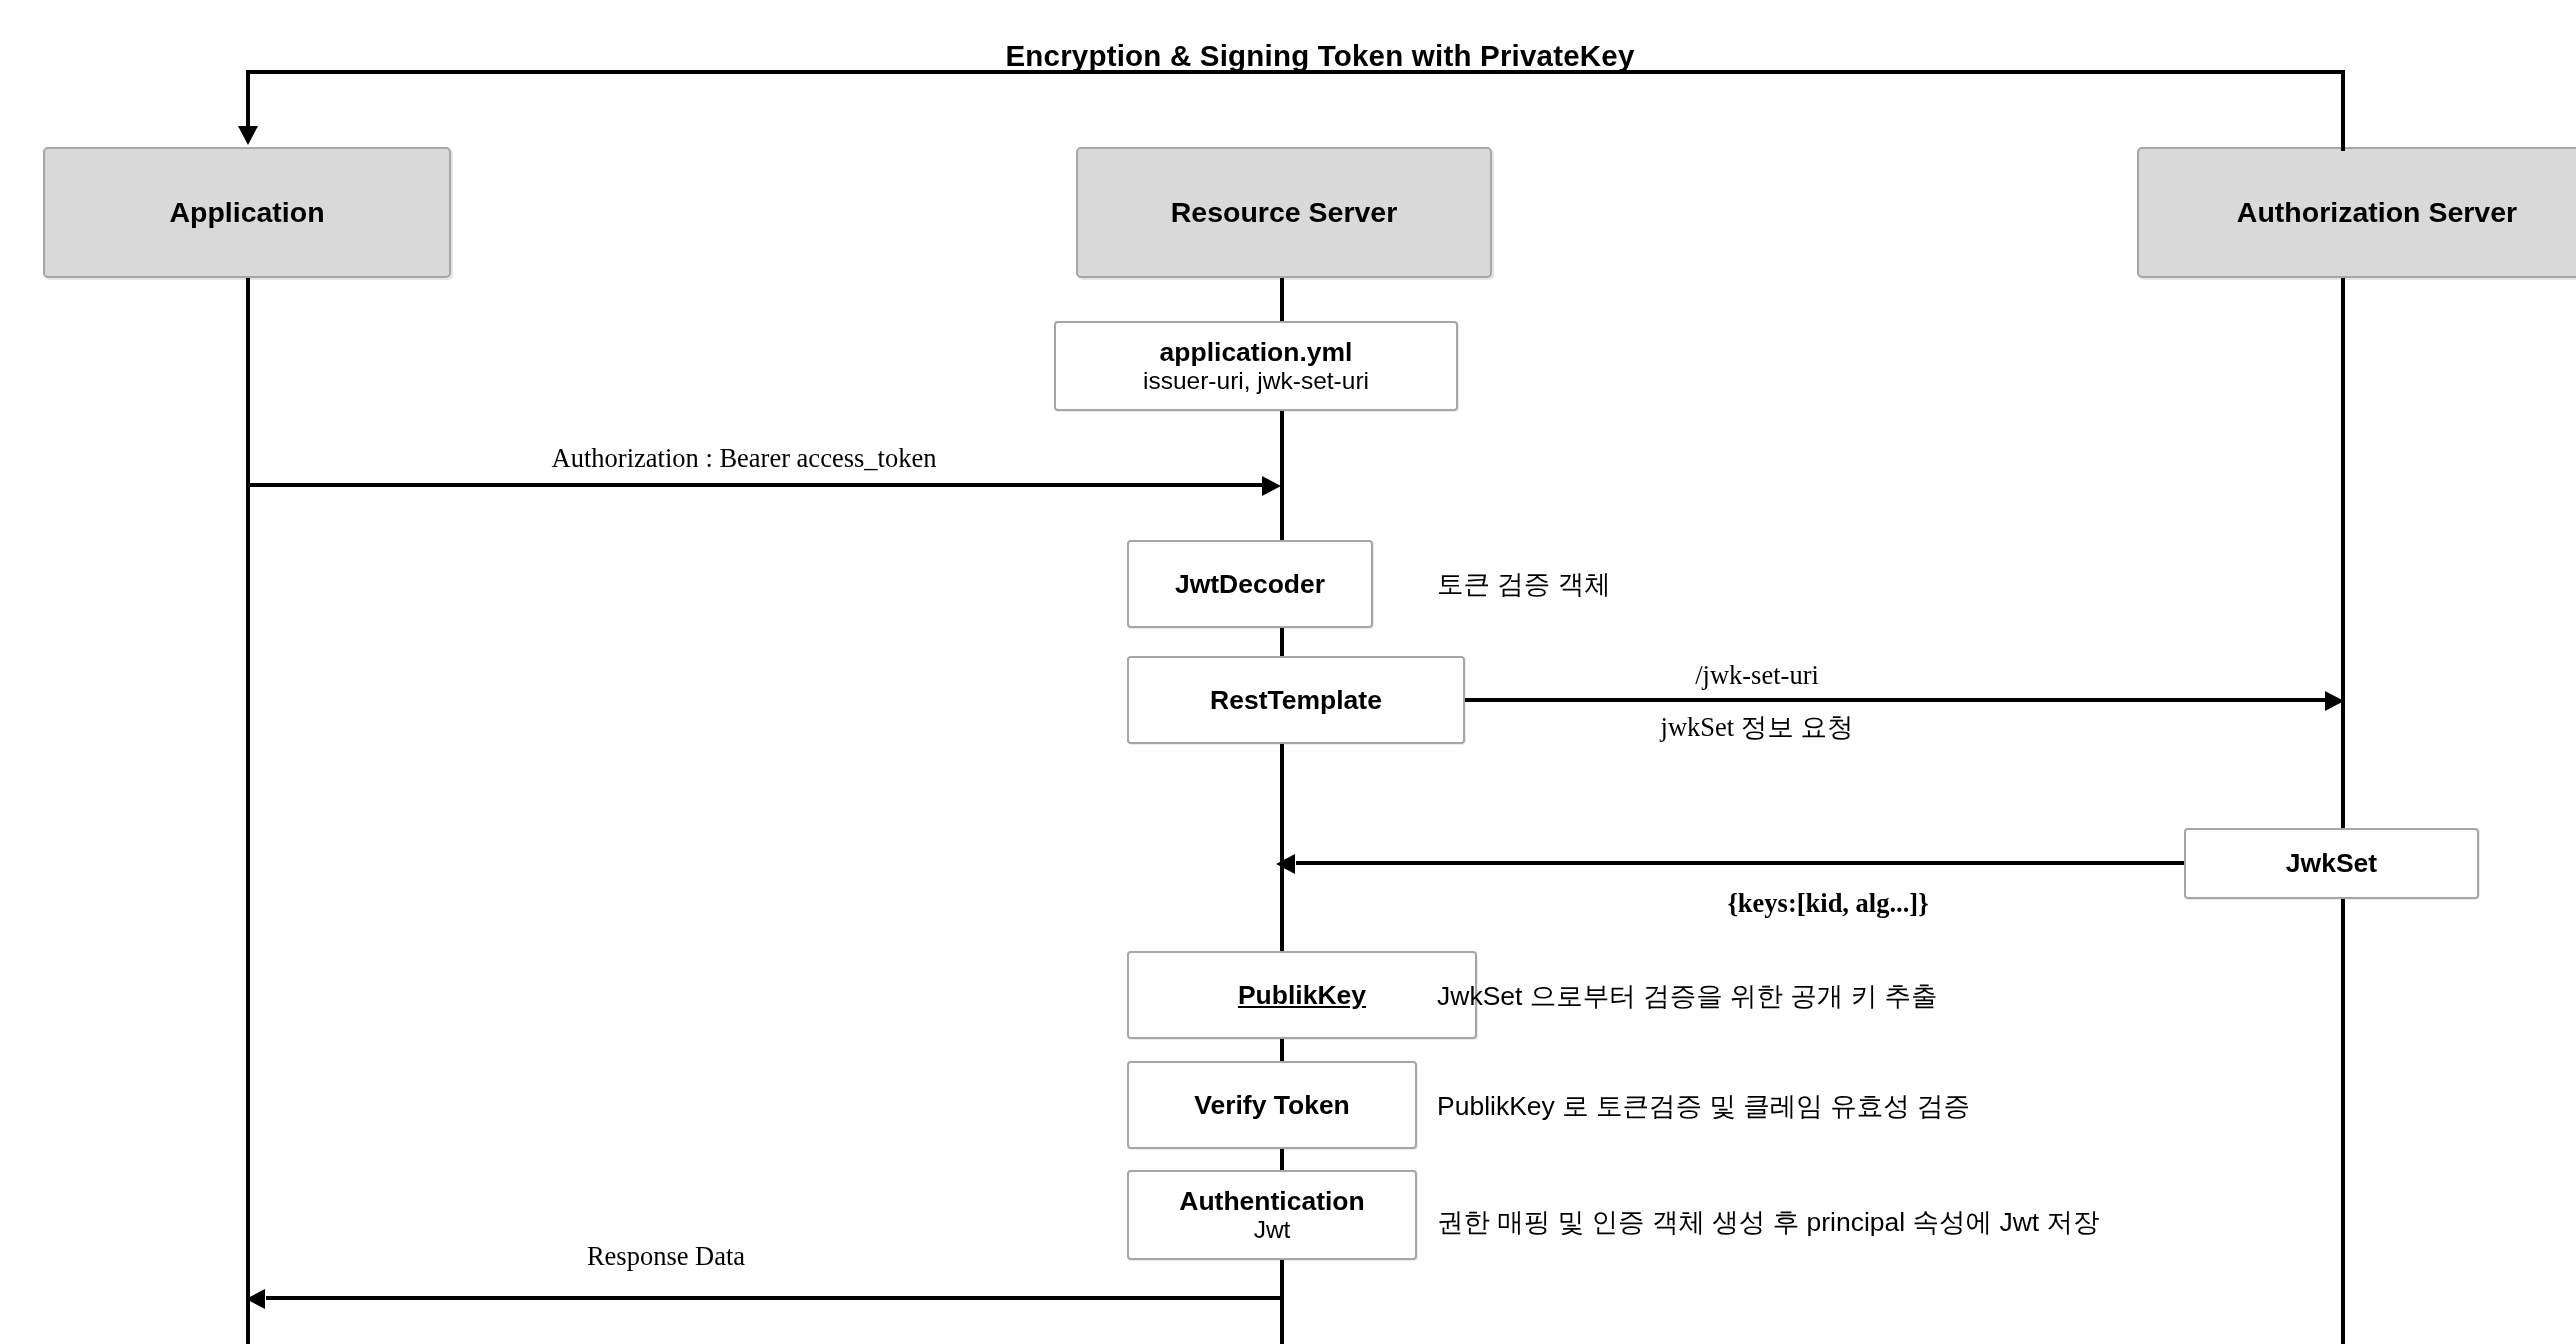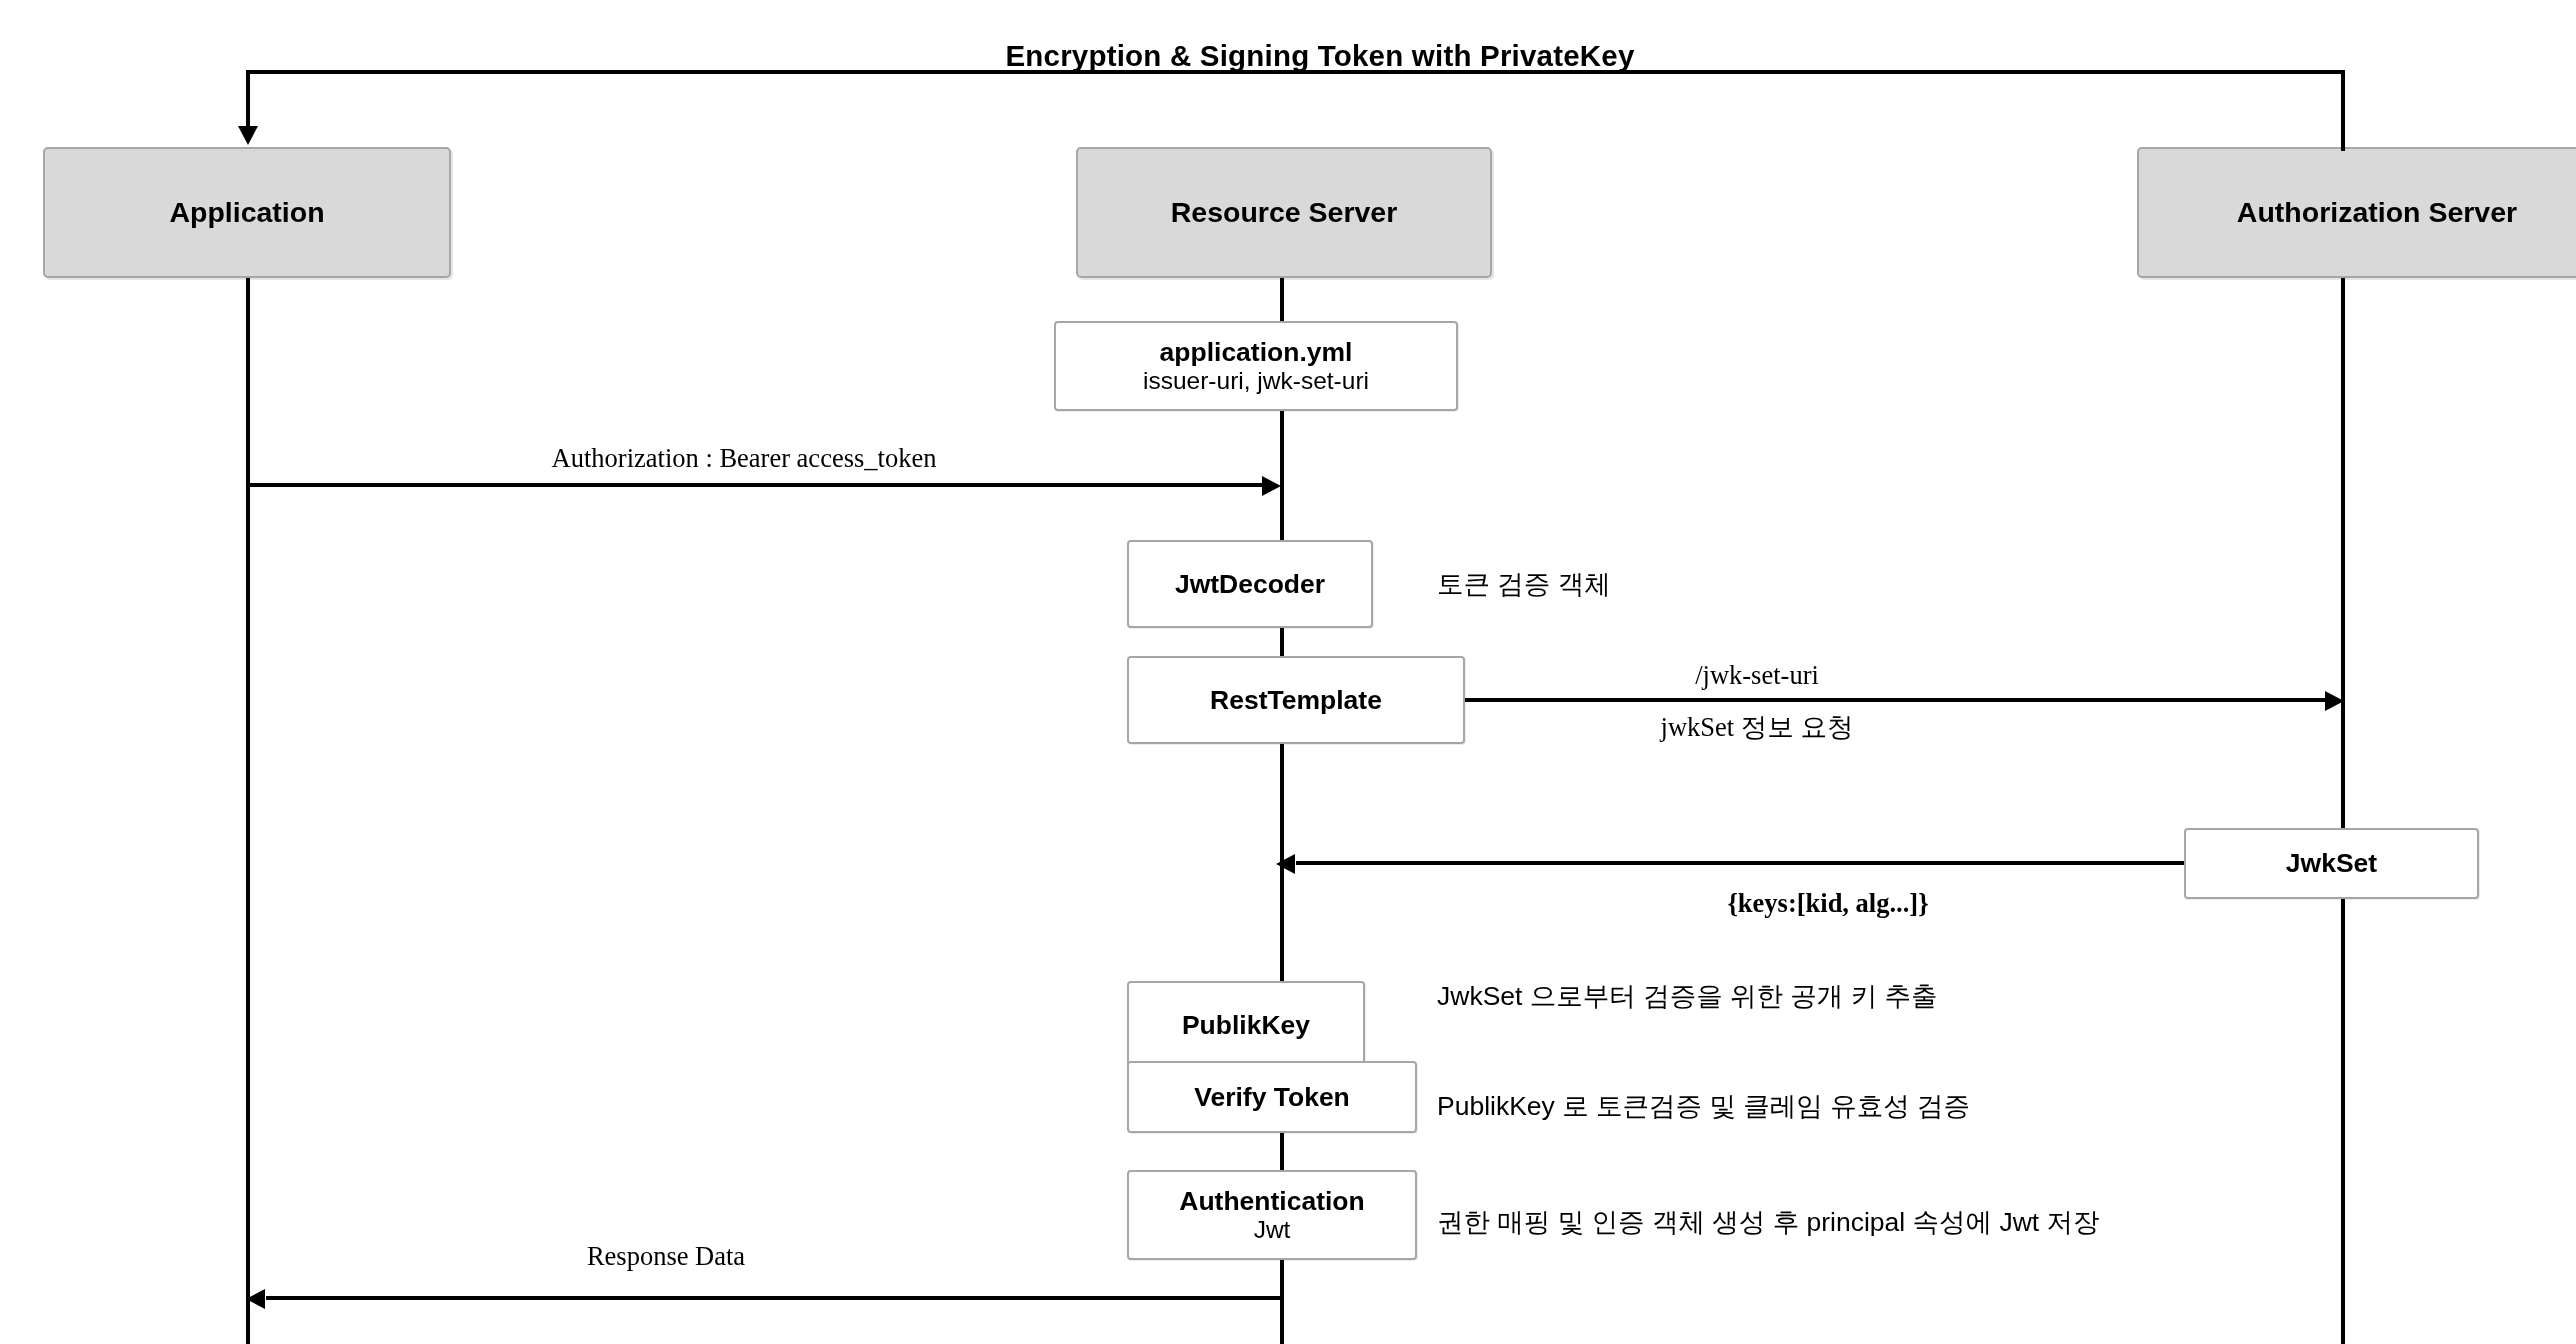--- a/index.html
+++ b/index.html
@@ -186,26 +186,26 @@
   <div class="msg-label center" style="left:1757px; top:713px;">jwkSet 정보 요청</div>
 
   <div class="act-box" style="left:2184px; top:828px; width:295px; height:71px;">
     <span class="act-title">JwkSet</span>
   </div>
 
   <div class="msg-line" style="left:1296px; top:861px; width:890px;"></div>
   <div class="arrow-left" style="left:1276px; top:854px;"></div>
   <div class="msg-label center bold" style="left:1828px; top:889px;">{keys:[kid, alg...]}</div>
 
-  <div class="act-box" style="left:1127px; top:981px; width:238px; height:88px;">
+  <div class="act-box" style="left:1127px; top:951px; width:350px; height:88px;text-decoration:underline;">
     <span class="act-title">PublikKey</span>
   </div>
   <div class="side-note" style="left:1437px; top:982px;">JwkSet 으로부터 검증을 위한 공개 키 추출</div>
 
-  <div class="act-box" style="left:1127px; top:1061px; width:290px; height:72px;">
+  <div class="act-box" style="left:1127px; top:1061px; width:290px; height:88px;">
     <span class="act-title">Verify Token</span>
   </div>
   <div class="side-note" style="left:1437px; top:1092px;">PublikKey 로 토큰검증 및 클레임 유효성 검증</div>
 
   <div class="act-box" style="left:1127px; top:1170px; width:290px; height:90px;">
     <span class="act-title">Authentication</span>
     <span class="act-sub">Jwt</span>
   </div>
   <div class="side-note" style="left:1437px; top:1208px;">권한 매핑 및 인증 객체 생성 후 principal 속성에  Jwt 저장</div>
 

